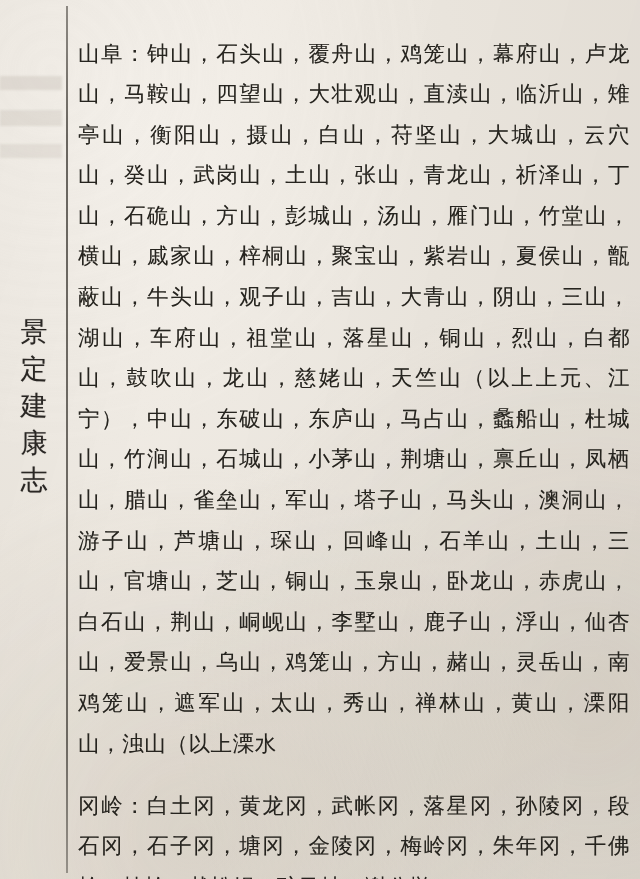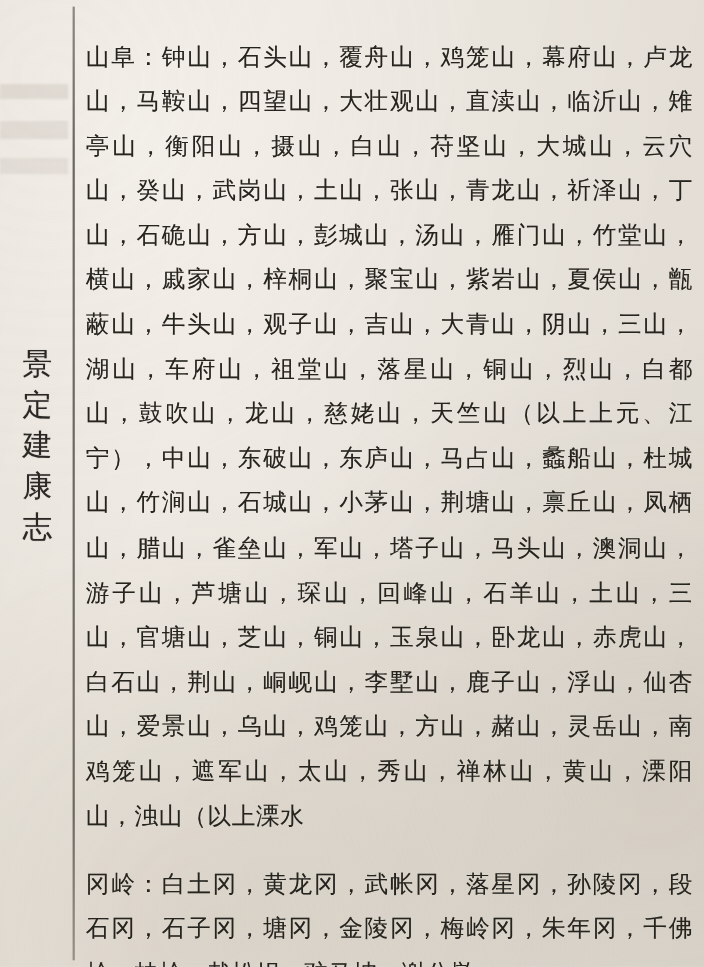--- a/index.html
+++ b/index.html
@@ -88,21 +88,21 @@
 
   
   #body-text {
     position: absolute;
     left: 78px;
     top: 12px;
     width: 552px;
     z-index: 4;
   }
   .para {
-    font-family: Liberation Mono, monospace;
+    font-family: Liberation Sans, sans-serif;
     font-size: 21.5px;
     line-height: 40.6px;
     color: #26241f;
     text-align: justify;
     text-align-last: left;
     letter-spacing: 0.6px;
     text-shadow: 0 0 .6px rgba(35,32,28,0.30);
     word-break: break-all;
   }
   .para + .para { margin-top: 0; }

